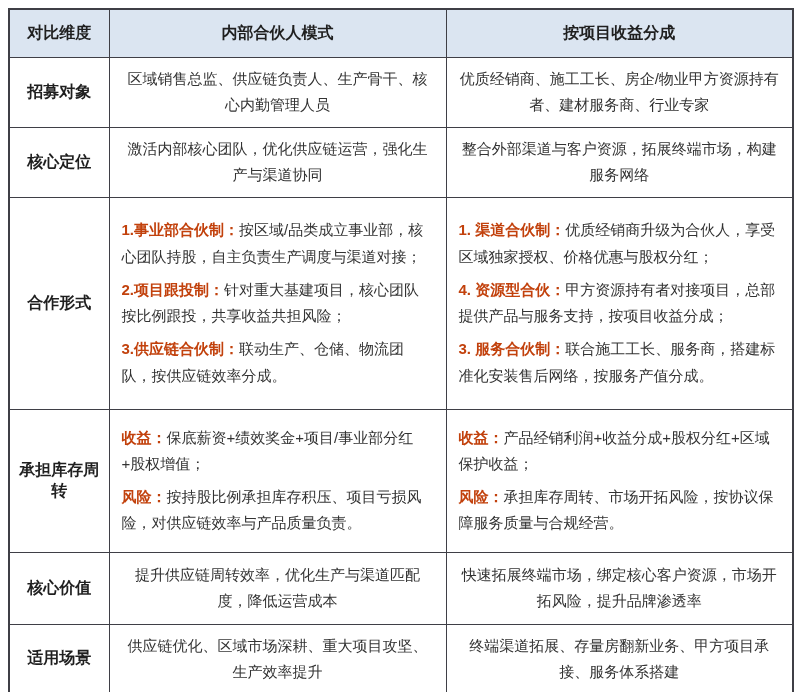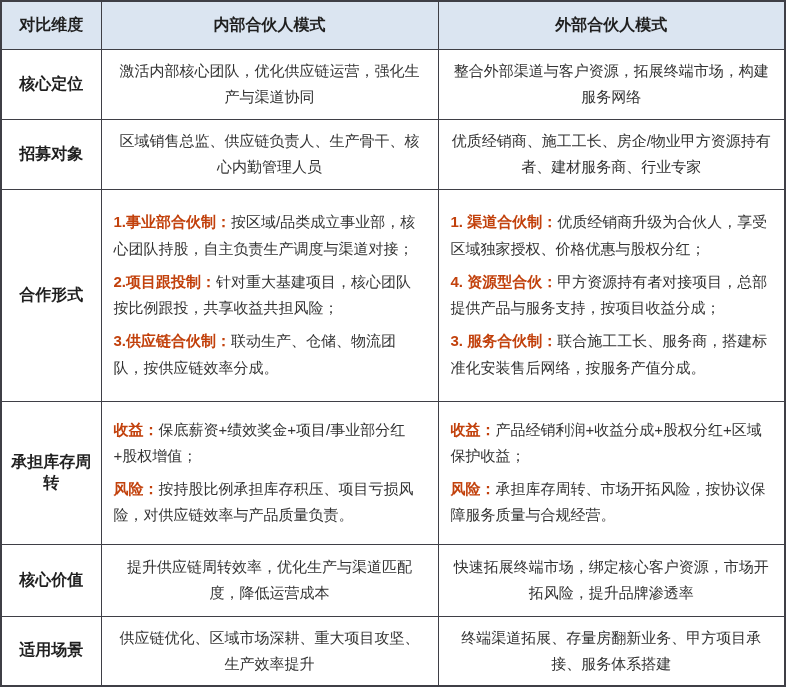--- a/index.html
+++ b/index.html
@@ -6,21 +6,21 @@
     margin: 0;
     padding: 0;
     background: #ffffff;
     font-family: "Liberation Sans", "DejaVu Sans", sans-serif;
     color: #333333;
   }
   .page {
     width: 800px;
     height: 692px;
     box-sizing: border-box;
-    padding: 0;
+    padding: 8px;
     background: #ffffff;
   }
   table.cmp {
     width: 784px;
     border-collapse: collapse;
     table-layout: fixed;
     border: 2px solid #3f3f46;
   }
   table.cmp col.c-dim { width: 100px; }
   table.cmp col.c-int { width: 337px; }
@@ -76,35 +76,35 @@
   <table class="cmp">
     <colgroup>
       <col class="c-dim">
         <col class="c-int">
         <col class="c-ext">
     </colgroup>
     <thead>
       <tr>
         <th>对比维度</th>
         <th>内部合伙人模式</th>
-        <th>外部合伙人模式</th>
+        <th>按项目收益分成</th>
       </tr>
     </thead>
     <tbody>
 
       <tr class="h70">
+        <th class="rowlabel">招募对象</th>
+        <td class="cell center">区域销售总监、供应链负责人、生产骨干、核心内勤管理人员</td>
+        <td class="cell center">优质经销商、施工工长、房企/物业甲方资源持有者、建材服务商、行业专家</td>
+      </tr>
+
+      <tr class="h70">
         <th class="rowlabel">核心定位</th>
         <td class="cell center">激活内部核心团队，优化供应链运营，强化生产与渠道协同</td>
         <td class="cell center">整合外部渠道与客户资源，拓展终端市场，构建服务网络</td>
-      </tr>
-
-      <tr class="h70">
-        <th class="rowlabel">招募对象</th>
-        <td class="cell center">区域销售总监、供应链负责人、生产骨干、核心内勤管理人员</td>
-        <td class="cell center">优质经销商、施工工长、房企/物业甲方资源持有者、建材服务商、行业专家</td>
       </tr>
 
       <tr class="h212">
         <th class="rowlabel">合作形式</th>
         <td class="cell left">
           <p><b>1.事业部合伙制：</b><span>按区域/品类成立事业部，核心团队持股，自主负责生产调度与渠道对接；</span></p>
           <p><b>2.项目跟投制：</b><span>针对重大基建项目，核心团队按比例跟投，共享收益共担风险；</span></p>
           <p><b>3.供应链合伙制：</b><span>联动生产、仓储、物流团队，按供应链效率分成。</span></p>
         </td>
         <td class="cell left">

